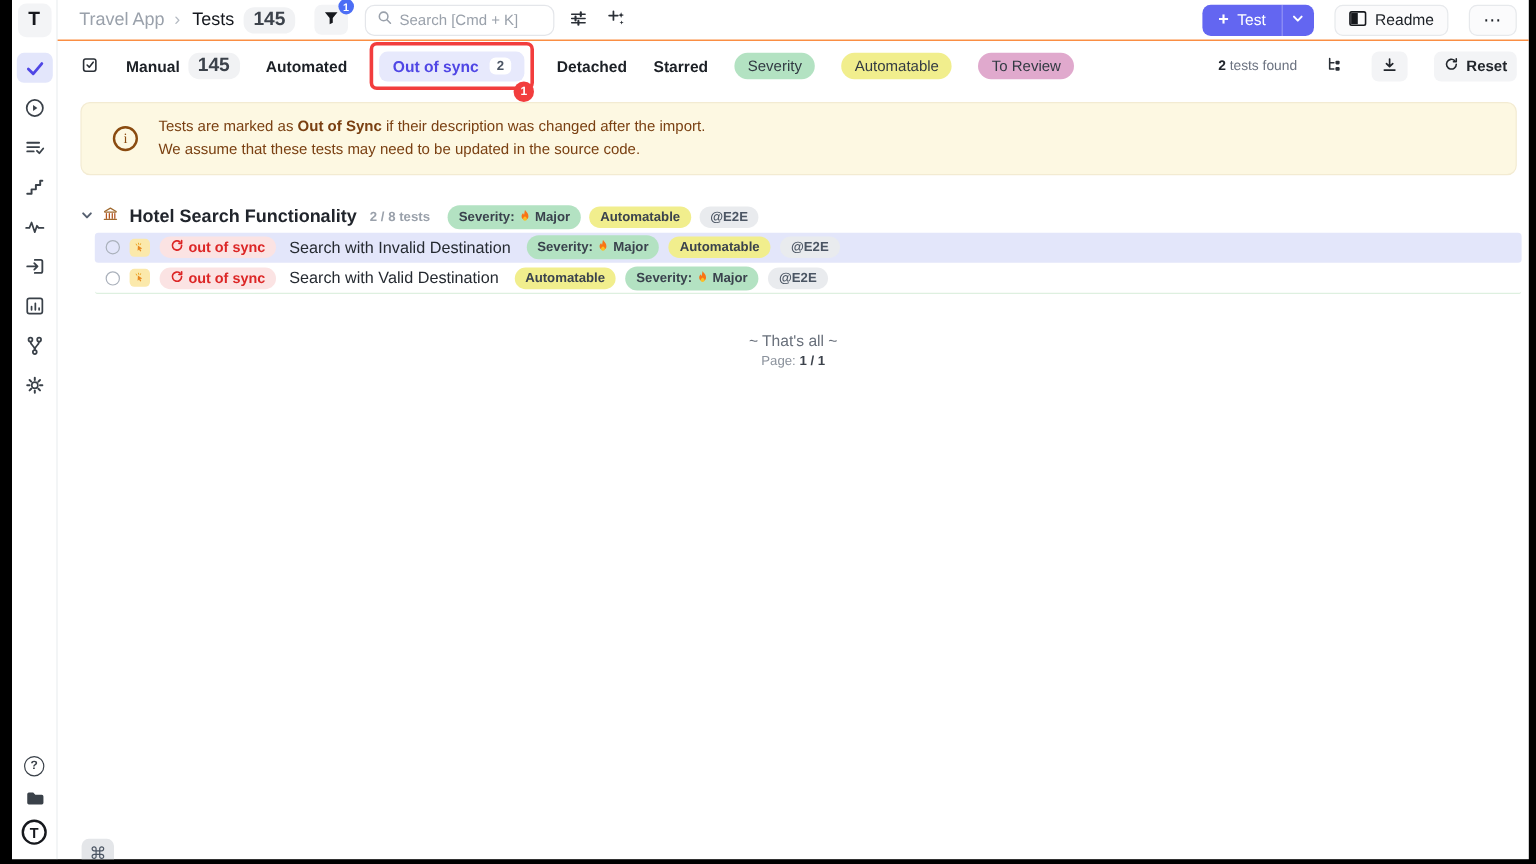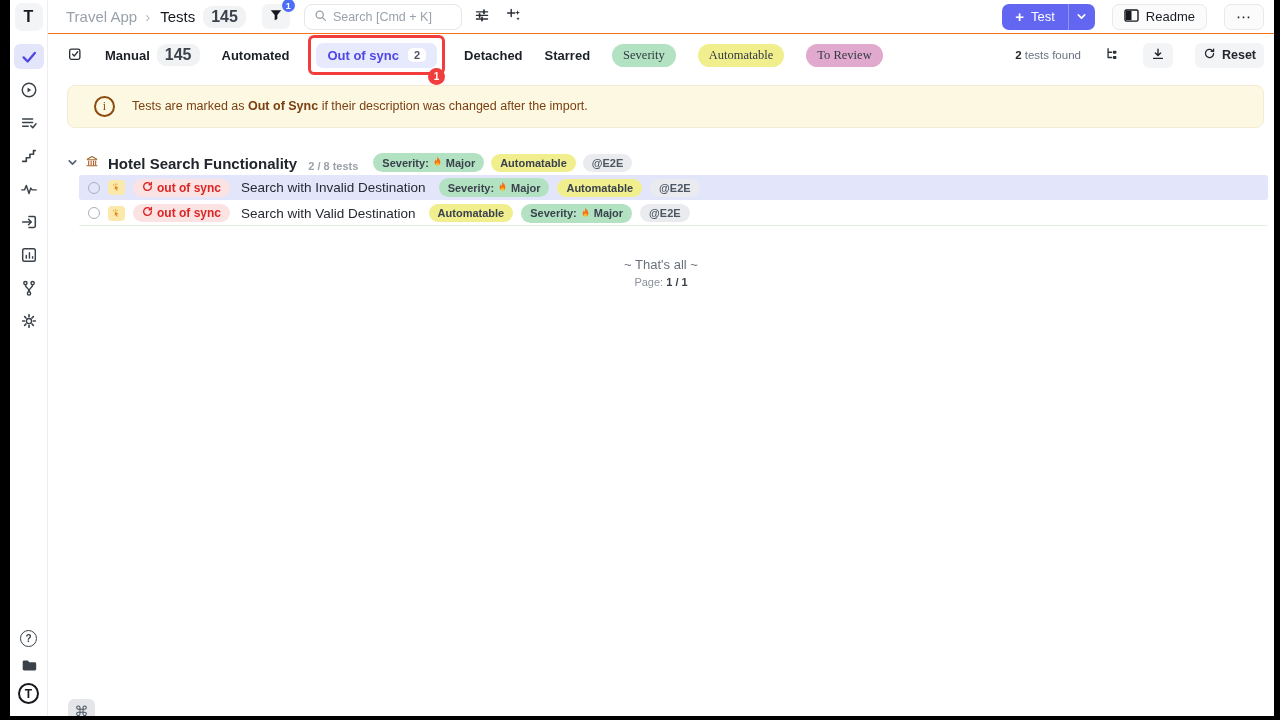--- a/index.html
+++ b/index.html
@@ -39,35 +39,35 @@
   .more-dots { font-size:15px; color:#1c2026; letter-spacing:1px; }
 
   
   .tabsbar { height:42px; display:flex; align-items:center; padding:0 10px 0 19px; gap:22px; }
   .tab { font-size:13px; color:#1c2026; font-weight:bold; display:flex; align-items:center; gap:7px; cursor:pointer; white-space:nowrap; }
   .oos-wrap { position:relative; margin:0 5px; }
   .oos-tab { background:#e7e9fc; color:#4f46e5; padding:5px 11px; border-radius:7px; display:flex; align-items:center; gap:9px; font-size:13px; font-weight:bold; cursor:pointer; }
   .oos-count { background:#fff; border-radius:5px; padding:1px 6px; font-size:11px; color:#4b5563; font-weight:bold; }
   .red-box { position:absolute; top:-8px; left:-8px; right:-8px; bottom:-7px; border:3px solid #f23d3d; border-radius:6px; pointer-events:none; }
   .red-step { position:absolute; right:-8px; bottom:-17px; width:17px; height:17px; background:#f23d3d; color:#fff; border-radius:50%; font-size:10px; font-weight:bold; display:flex; align-items:center; justify-content:center; }
-  .pill { padding:4px 11px; border-radius:12px; font-size:12.5px; color:#323a43; cursor:pointer; white-space:nowrap;font-family:Liberation Serif, serif; }
+  .pill { padding:4px 11px; border-radius:12px; font-size:12.5px; color:#323a43; cursor:pointer; white-space:nowrap; }
   .pill-green { background:#b3e2c2; }
   .pill-yellow { background:#f1ee8d; }
   .pill-pink { background:#e0a9cd; }
   .found { margin-left:auto; font-size:11.5px; color:#6b7280; white-space:nowrap; }
   .found b { color:#22262c; margin-right:3px; }
   .sq-btn { height:25px; background:#f3f4f6; border:none; border-radius:6px; display:flex; align-items:center; justify-content:center; gap:6px; padding:0 8px; cursor:pointer; font-size:12.5px; font-weight:bold; color:#22262c; }
 
   
   .banner { margin:9px 10px 0 19px; background:#fdf8e2; border:1px solid #f3ebd2; border-radius:8px; padding:10px 14px; display:flex; align-items:center; gap:17px; }
   .banner-icon { flex:0 0 auto; width:21px; height:21px; border:2px solid #8a4b10; border-radius:50%; display:flex; align-items:center; justify-content:center; font-size:12px; color:#8a4b10; font-family:"Liberation Serif",serif; margin-left:12px; }
   .banner-text { font-size:12.5px; color:#7a4012; line-height:1.55; }
 
   
-  .suite-header { margin:25px 0 3px 19px; display:flex; align-items:flex-end; gap:7px; }
+  .suite-header { margin:25px 0 3px 19px; display:flex; align-items:center; gap:7px; }
   .suite-title { font-size:15px; font-weight:bold; color:#21252c; margin-left:2px; }
   .suite-meta { font-size:11px; color:#9aa1ab; margin:0 8px 0 4px;font-weight:bold; }
   .mini-pill { padding:3px 9px; border-radius:11px; font-size:11px; font-weight:bold; color:#3a424d; display:inline-flex; align-items:center; gap:4px; white-space:nowrap; cursor:pointer; }
   .mini-grey { background:#e9ebee; color:#4b5563; }
   .test-row { margin:1px 6px 0 31px; height:25px; display:flex; align-items:center; gap:8px; padding-left:9px; border-radius:3px; cursor:pointer; }
   .test-row.selected { background:#e3e6fa; }
   .test-row.sep { border-bottom:1px solid #def0e0; }
   .radio { flex:0 0 auto; width:12px; height:12px; border:1.4px solid #aab1bb; border-radius:50%; }
   .emoji-badge { flex:0 0 auto; width:17px; height:15px; background:#fbe9ab; border-radius:4px; display:flex; align-items:center; justify-content:center; }
   .sync-pill { background:#fbe3e3; color:#dc2626; font-size:12px; font-weight:bold; padding:2px 9px; border-radius:11px; display:flex; align-items:center; gap:4px; white-space:nowrap; }
@@ -280,20 +280,21 @@
               <path d="M13 2.5v2.9h-2.9"></path>
             </svg></span>
         <span>Reset</span>
       </button>
     </div>
 
     <div class="banner">
       <span class="banner-icon">i</span>
       <div class="banner-text">
         <div><span>Tests are marked as </span><b>Out of Sync</b><span> if their description was changed after the import.</span></div>
+        <div>We assume that these tests may need to be updated in the source code.</div>
       </div>
     </div>
 
     <div class="suite-header">
       <span><svg width="11" height="11" viewBox="0 0 12 12" fill="none" stroke="#566070" stroke-width="1.8" stroke-linecap="round" stroke-linejoin="round">
             <path d="M2.5 4.2L6 7.8l3.5-3.6"></path>
           </svg></span>
       <span><svg width="14" height="14" viewBox="0 0 16 16" fill="none" stroke="#a16a2f" stroke-width="1.2" stroke-linecap="round" stroke-linejoin="round">
             <path d="M2.5 6L8 2.8 13.5 6"></path>
             <path d="M2.8 6.6h10.4"></path>

